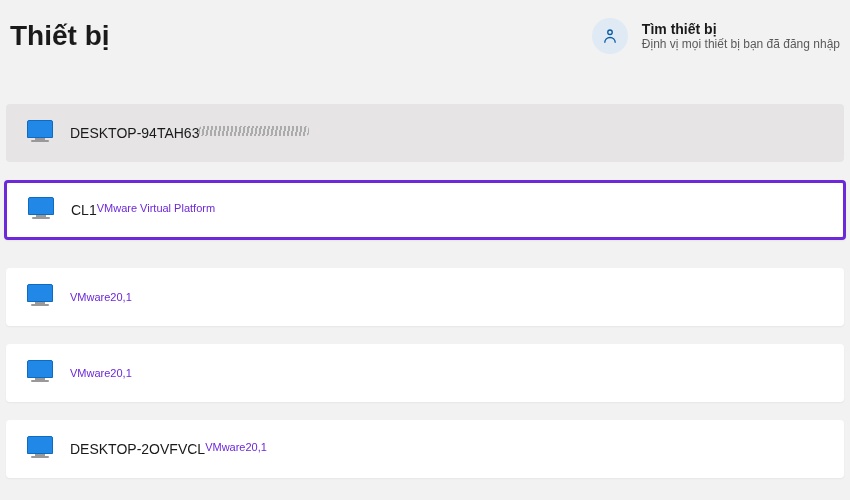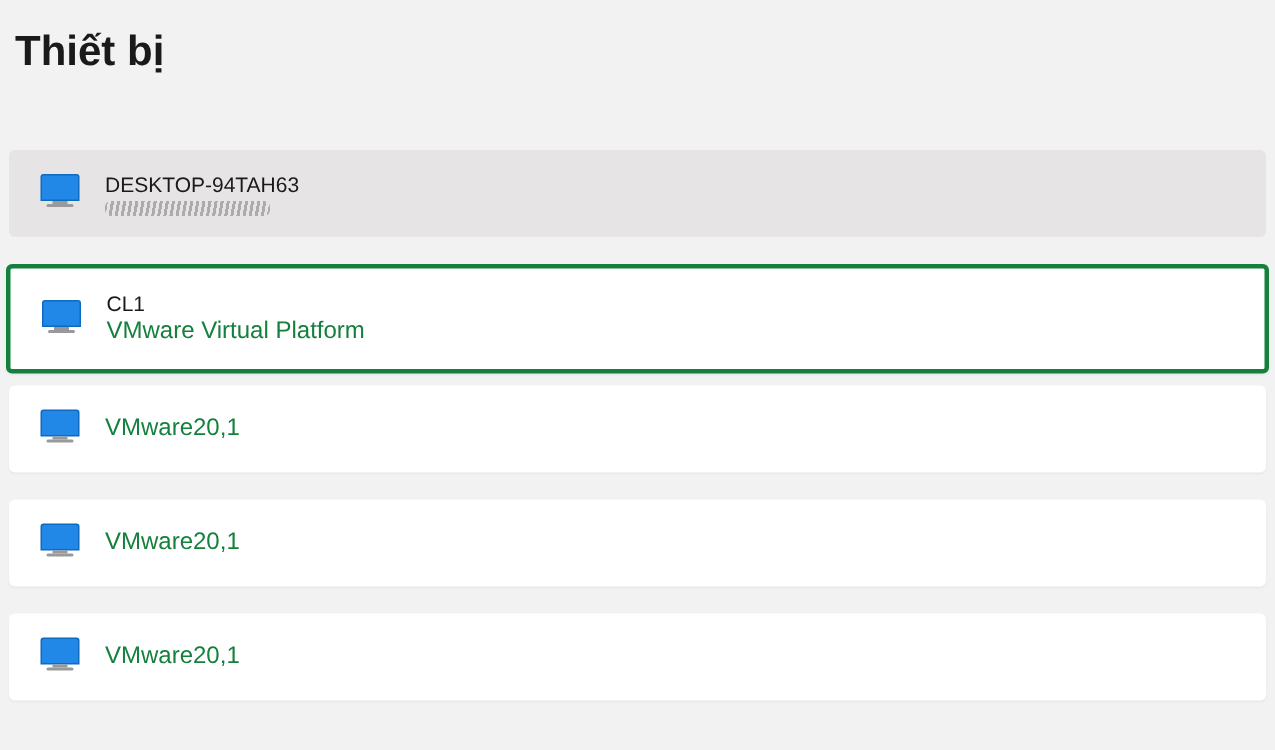--- a/index.html
+++ b/index.html
@@ -60,22 +60,22 @@
     border-radius: 4px;
     margin: 0 6px 18px 6px;
     min-height: 58px;
     box-shadow: 0 1px 2px rgba(0,0,0,0.05);
   }
   .device-item.first {
     background: #e6e4e4;
     box-shadow: none;
   }
   .device-item.highlight {
-    border: 3px solid #15803d;
-    margin: 0 4px 8px 4px;
+    border: 3px solid #6d28d9;
+    margin: 0 4px 28px 4px;
   }
   .device-icon {
     flex-shrink: 0;
     width: 28px;
     height: 26px;
     display: flex;
     flex-direction: column;
     align-items: center;
   }
   .device-icon .screen {
@@ -91,48 +91,60 @@
     background: #999;
   }
   .device-icon .base {
     width: 18px;
     height: 2px;
     background: #999;
     border-radius: 1px;
   }
   .device-text {
     display: flex;
-    flex-direction: column;
+    flex-direction: row;
     justify-content: center;
   }
   .device-name {
     font-size: 14px;
     color: #1a1a1a;
     line-height: 1.3;
   }
   .device-sub {
-    font-size: 16px;
-    color: #15803d;
+    font-size: 11px;
+    color: #6d28d9;
     line-height: 1.3;
     text-align: right;
   }
   .scribble {
     width: 110px;
     height: 10px;
     margin-top: 2px;
     background: repeating-linear-gradient(100deg,#737373 0 2px,transparent 2px 4px);
     opacity: 0.5;
     border-radius: 4px;
   }
 </style>
 </head>
 <body>
 
 <div class="header">
   <h1 class="page-title">Thiết bị</h1>
+  <div class="find-device">
+    <div class="find-device-icon">
+      <svg width="18" height="18" viewBox="0 0 24 24" fill="none" stroke="#0a5ca6" stroke-width="1.8">
+        <circle cx="12" cy="7" r="3"></circle>
+        <path d="M5 21c0-4 3-7 7-7s7 3 7 7"></path>
+      </svg>
+    </div>
+    <div class="find-device-text">
+      <div class="t1">Tìm thiết bị</div>
+      <div class="t2">Định vị mọi thiết bị bạn đã đăng nhập</div>
+    </div>
+  </div>
 </div>
 
 <div class="device-list">
 
   <div class="device-item first">
     <div class="device-icon">
       <div class="screen"></div>
         <div class="stand"></div>
         <div class="base"></div>
     </div>
@@ -176,17 +188,18 @@
     </div>
   </div>
 
   <div class="device-item">
     <div class="device-icon">
       <div class="screen"></div>
         <div class="stand"></div>
         <div class="base"></div>
     </div>
     <div class="device-text">
+      <div class="device-name">DESKTOP-2OVFVCL</div>
       <div class="device-sub">VMware20,1</div>
     </div>
   </div>
 
 </div>
 
 </body></html>

